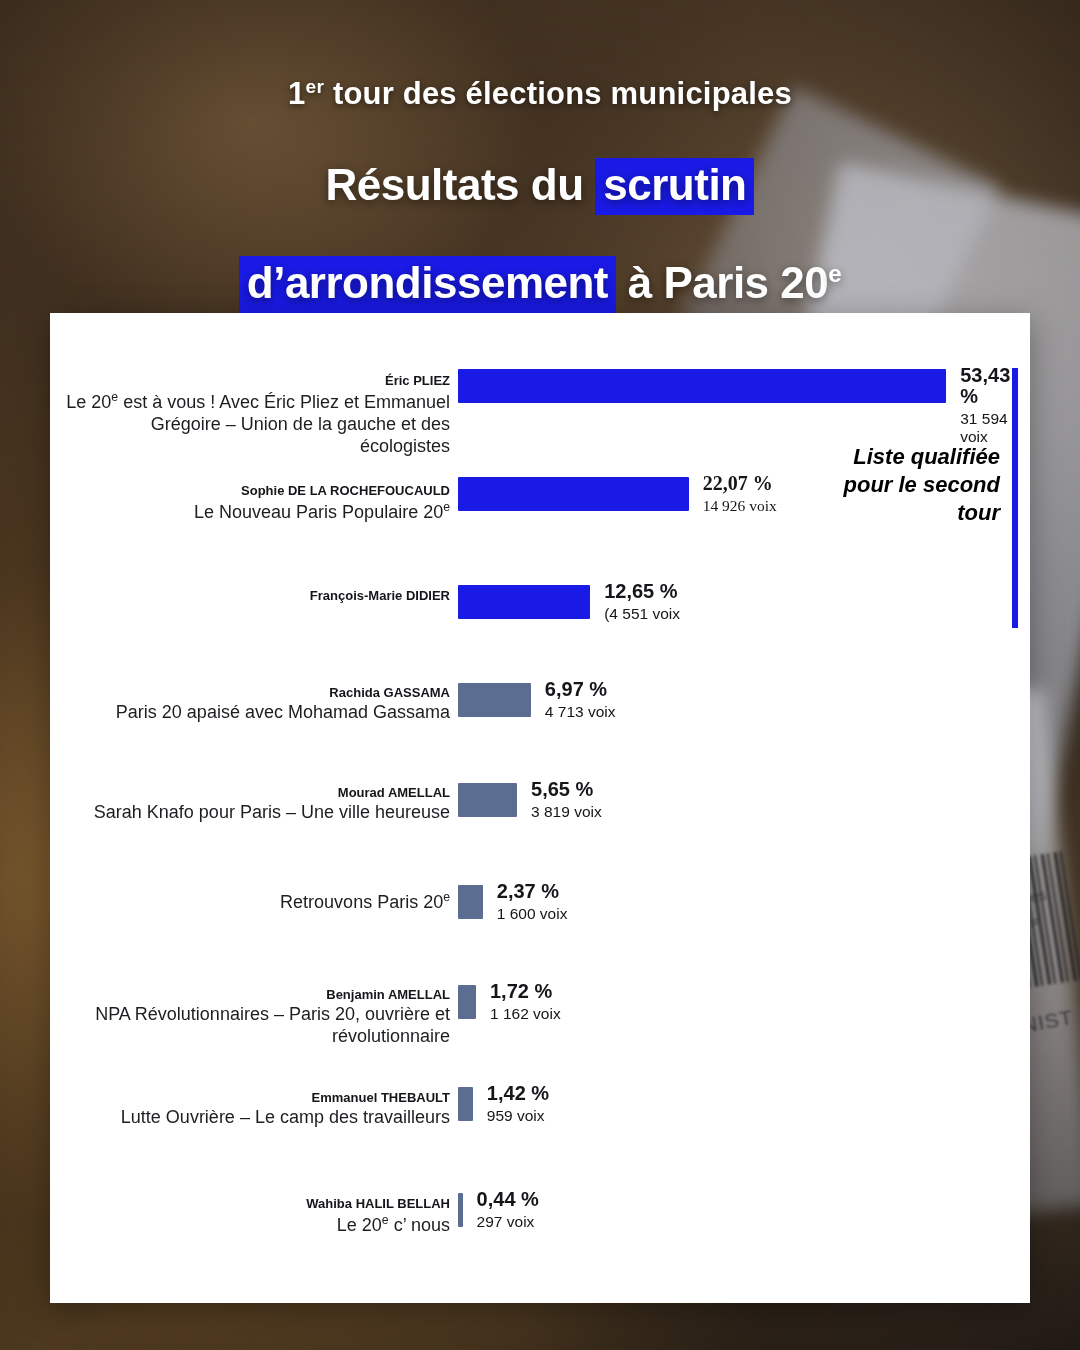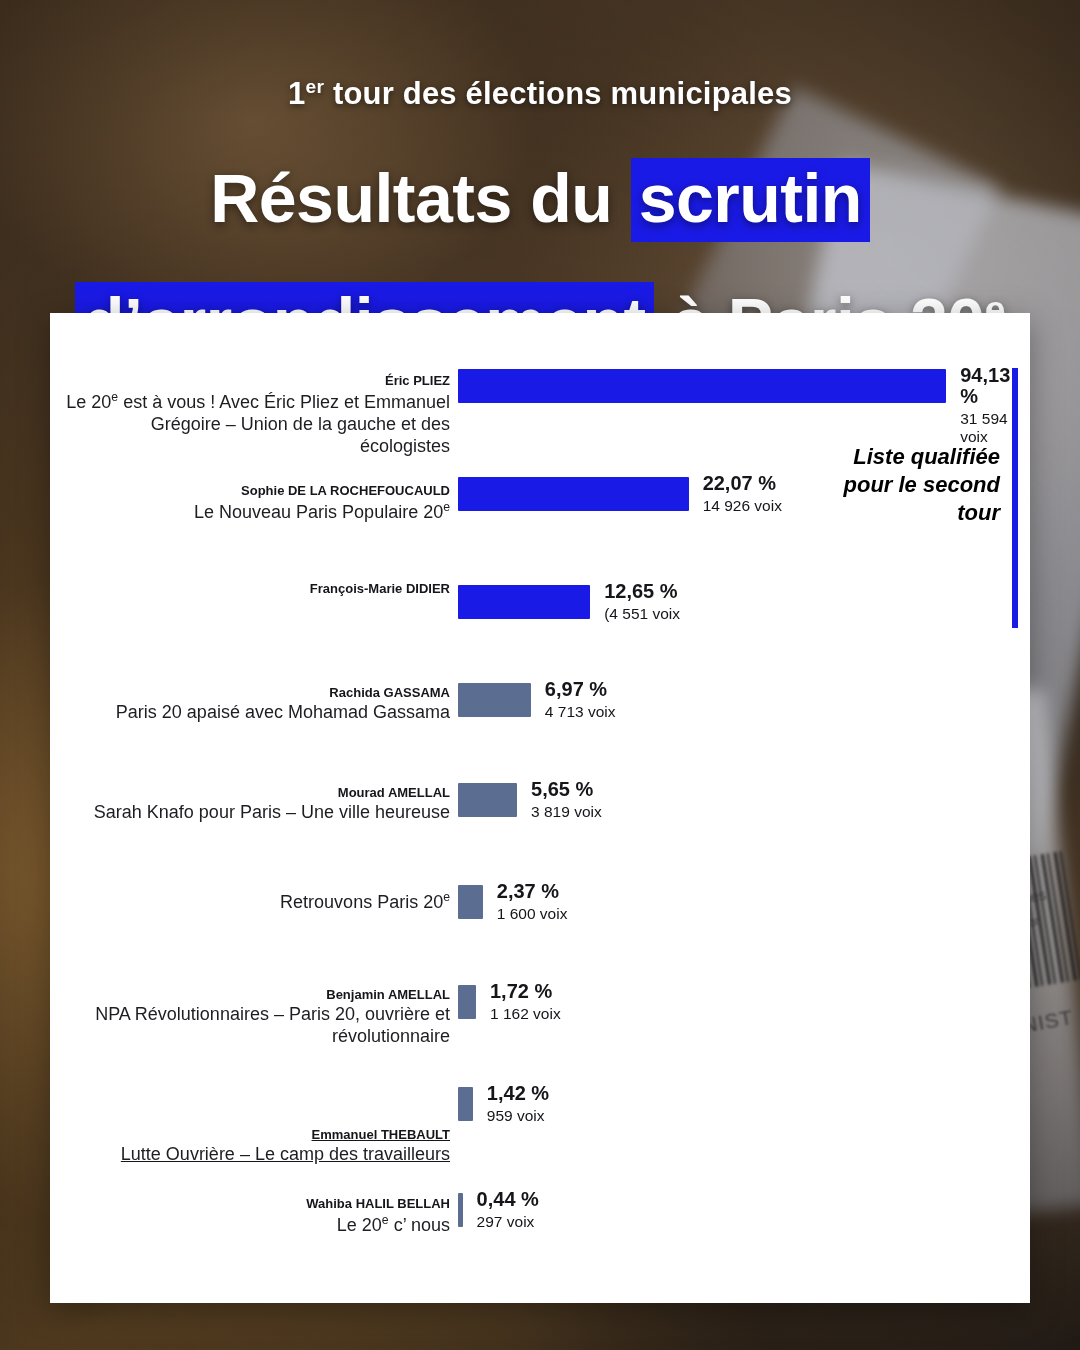--- a/index.html
+++ b/index.html
@@ -95,21 +95,21 @@
     margin-top: 28px;
   }
   #kicker sup {
     font-size: 0.62em;
     vertical-align: super;
   }
   #title-lines {
     margin-top: 16px;
   }
   .title-line {
-    font-size: 68px;
+    font-size: 44px;
     font-weight: 800;
     line-height: 1.12;
     letter-spacing: -0.5px;
     white-space: nowrap;
     text-shadow: 0 3px 10px rgba(0,0,0,0.45);
     margin-top: 48px;
   }
   .hl {
     background: #1a1ae6;
     padding: 2px 8px 6px 8px;
@@ -230,33 +230,33 @@
   <div id="chart">
 
     <div id="qual-bar"></div>
     <div id="qual-note">Liste qualifiée pour le second tour</div>
   <div class="labels" style="top: 60px;">
         <div class="cand">Éric PLIEZ</div>
         <div class="list">Le 20<sup>e</sup> est à vous ! Avec Éric Pliez et Emmanuel Grégoire – Union de la gauche et des écologistes</div>
       </div>
       <div class="bar qualified" style="top: 56px; left: 408px; width: 488.224px;"></div>
       <div class="values" style="top: 52px; left: 910.224px;">
-        <div class="pct">94,13 %</div>
+        <div class="pct">53,43 %</div>
         <div class="votes">31 594 voix</div>
       </div>
       <div class="labels" style="top: 170px;">
         <div class="cand">Sophie DE LA ROCHEFOUCAULD</div>
         <div class="list">Le Nouveau Paris Populaire 20<sup>e</sup></div>
       </div>
       <div class="bar qualified" style="top: 164px; left: 408px; width: 230.631px;"></div>
-      <div class="values" style="top: 160px; left: 652.631px;">
+      <div class="values" style="top: 160px; left: 652.631px; font-family: Liberation Serif, serif;">
         <div class="pct">22,07 %</div>
         <div class="votes">14 926 voix</div>
       </div>
-      <div class="labels" style="top: 268px;">
+      <div class="labels" style="top: 275px;">
         <div class="cand">François-Marie DIDIER</div>
       </div>
       <div class="bar qualified" style="top: 272px; left: 408px; width: 132.192px;"></div>
       <div class="values" style="top: 268px; left: 554.192px;">
         <div class="pct">12,65 %</div>
         <div class="votes">(4 551 voix</div>
       </div>
       <div class="labels" style="top: 372px;">
         <div class="cand">Rachida GASSAMA</div>
         <div class="list">Paris 20 apaisé avec Mohamad Gassama</div>
@@ -285,21 +285,21 @@
       </div>
       <div class="labels" style="top: 674px;">
         <div class="cand">Benjamin AMELLAL</div>
         <div class="list">NPA Révolutionnaires – Paris 20, ouvrière et révolutionnaire</div>
       </div>
       <div class="bar other" style="top: 672px; left: 408px; width: 17.974px;"></div>
       <div class="values" style="top: 668px; left: 439.974px;">
         <div class="pct">1,72 %</div>
         <div class="votes">1 162 voix</div>
       </div>
-      <div class="labels" style="top: 814px; text-decoration: underline;">
+      <div class="labels" style="top: 777px;">
         <div class="cand">Emmanuel THEBAULT</div>
         <div class="list">Lutte Ouvrière – Le camp des travailleurs</div>
       </div>
       <div class="bar other" style="top: 774px; left: 408px; width: 14.839px;"></div>
       <div class="values" style="top: 770px; left: 436.839px;">
         <div class="pct">1,42 %</div>
         <div class="votes">959 voix</div>
       </div>
       <div class="labels" style="top: 883px;">
         <div class="cand">Wahiba HALIL BELLAH</div>

